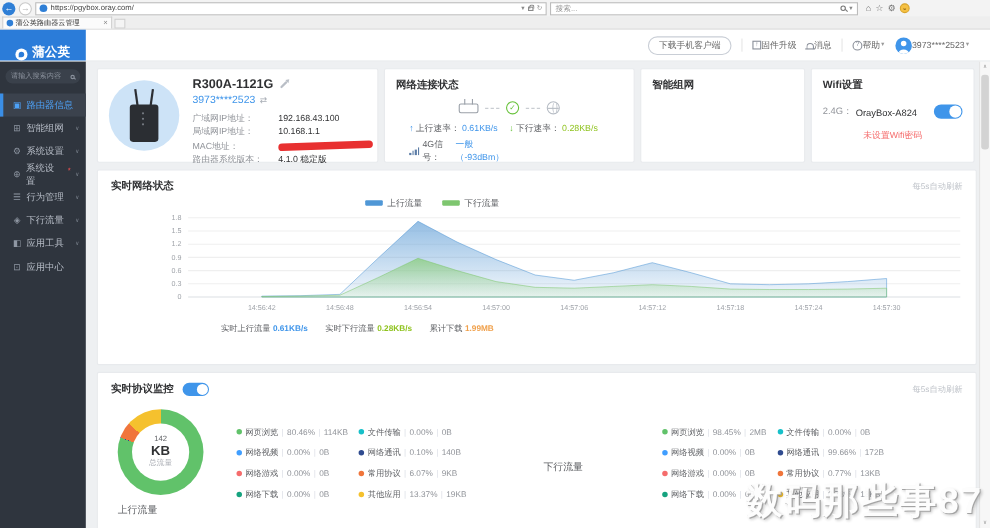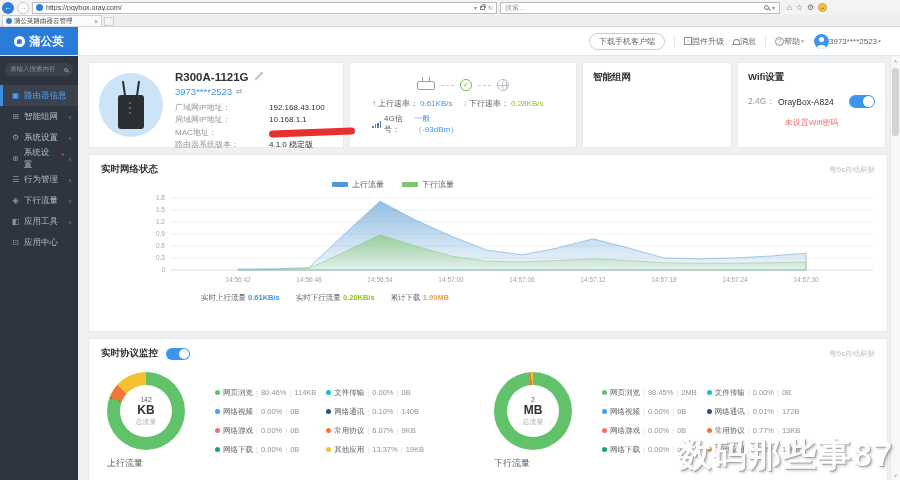--- a/index.html
+++ b/index.html
@@ -26,21 +26,21 @@
 .smiley { width:9px; height:9px; border-radius:50%; background:#f6c143; border:1px solid #d8a42c; position:relative; }
 .smiley::after { content:""; position:absolute; left:2px; right:2px; bottom:2px; height:3px; border-bottom:1px solid #8a6414; border-radius:50%; }
 .row-tabs { height:12px; background:#eeeeee; border-bottom:1px solid #d6d6d6; display:flex; align-items:flex-end; padding-left:2px; gap:2px; }
 .tab { width:100px; height:11px; background:#fbfbfb; border:1px solid #cfcfcf; border-bottom:none; display:flex; align-items:center; gap:2px; font-size:6.5px; color:#333; padding:0 3px; }
 .tab .title { flex:1; white-space:nowrap; overflow:hidden; }
 .tab .close { color:#888; font-size:7px; }
 .newtab { width:10px; height:9px; border:1px solid #cfcfcf; background:#f4f4f4; }
 
 
 .app-header { height:29px; background:#fff; border-bottom:1px solid #e4e7ea; display:flex; align-items:stretch; }
-.logo { width:78px; background:#2b7cd9; color:#fff; display:flex; align-items:center; justify-content:center; gap:4px; font-size:11.5px; font-weight:bold; }
+.logo { width:78px; background:#2b7cd9; color:#fff; display:flex; align-items:flex-end; justify-content:center; gap:4px; font-size:11.5px; font-weight:bold; }
 .logo-mark { width:11px; height:11px; border-radius:50%; background:#fff; position:relative; flex:none; }
 .logo-mark::after { content:""; position:absolute; left:3px; top:3px; width:5px; height:5px; border-radius:50% 50% 50% 0; background:#2b7cd9; }
 .header-right { margin-left:auto; display:flex; align-items:center; gap:9px; padding-right:18px; font-size:8px; color:#666; }
 .pill-btn { border:1px solid #c9ced6; border-radius:9px; padding:2px 9px; color:#666; background:#fff; }
 .hdivider { width:1px; height:12px; background:#e6e6e6; }
 .hitem { display:flex; align-items:center; gap:0; }
 .fw-icon { width:8px; height:8px; border:1px solid #8a8f99; display:flex; align-items:center; justify-content:center; font-size:6px; color:#8a8f99; }
 .bell { width:7px; height:6px; border:1px solid #8a8f99; border-bottom:none; border-radius:4px 4px 0 0; position:relative; margin-top:1px; }
 .bell::after { content:""; position:absolute; left:-2px; right:-2px; bottom:0; height:1px; background:#8a8f99; }
 .qmark { width:9px; height:9px; border:1px solid #8a8f99; border-radius:50%; display:flex; align-items:center; justify-content:center; font-size:6px; color:#8a8f99; }
@@ -78,21 +78,21 @@
 .router3d::before, .router3d::after { content:""; position:absolute; width:2px; height:15px; background:#2b2e33; top:-14px; }
 .router3d::before { left:5px; transform:rotate(-8deg); }
 .router3d::after { right:5px; transform:rotate(8deg); }
 .router3d .dots { position:absolute; left:11px; top:7px; width:2px; height:2px; border-radius:50%; background:#777c84; box-shadow:0 5px 0 #777c84, 0 10px 0 #777c84; }
 .device-info { font-size:8px; flex:1; }
 .model-row { display:flex; align-items:center; gap:5px; font-size:11.5px; font-weight:bold; color:#303133; }
 .pencil { width:8px; height:2px; background:#b9bec6; transform:rotate(-45deg); border-radius:1px; position:relative; }
 .pencil::after { content:""; position:absolute; right:-3px; top:-1px; border-left:3px solid #b9bec6; border-top:2px solid transparent; border-bottom:2px solid transparent; }
 .sn-row { display:flex; align-items:center; gap:4px; color:#3f95ea; font-size:9.5px; margin:3px 0 4px 0; }
 .sn-row .swap { color:#a8adb5; font-size:8px; }
-.info-row { display:flex; height:12.5px; align-items:center;gap:16px; }
+.info-row { display:flex; height:12.5px; align-items:center; }
 .info-row .lbl { color:#909399; width:78px; flex:none; }
 .info-row .val { color:#303133; }
 .redact { width:86px; height:7px; background:#e83030; border-radius:4px; transform:rotate(-2deg); }
 
 .card-conn { width:228px; padding:8px 10px; }
 .conn-diagram { display:flex; align-items:center; justify-content:center; gap:6px; margin-top:8px; }
 .rt-mini { width:18px; height:9px; border:1px solid #9aa0a8; border-radius:2px; position:relative; }
 .rt-mini::before, .rt-mini::after { content:""; position:absolute; width:1px; height:5px; background:#9aa0a8; top:-5px; }
 .rt-mini::before { left:4px; } .rt-mini::after { right:4px; }
 .dashline { width:13px; border-top:1px dashed #c9cdd2; }
@@ -311,20 +311,21 @@
                 </div>
                 <div class="info-row">
                   <span class="lbl">路由器系统版本：</span>
                   <span class="val">4.1.0 稳定版</span>
                 </div>
               </div>
           </div>
         </div>
 
         <div class="card card-conn">
+          <div class="card-title">网络连接状态</div>
           <div class="conn-diagram">
             <span class="rt-mini"></span>
             <span class="dashline"></span>
             <span class="okc">✓</span>
             <span class="dashline"></span>
             <span class="globe"></span>
           </div>
           <div class="conn-stats">
             <div class="conn-line">
               <span class="conn-item">
@@ -507,27 +508,20 @@
       <span class="nm">其他应用</span>
                   <span class="sep">|</span>
       <span class="pc">13.37%</span>
                   <span class="sep">|</span>
       <span class="by">19KB</span>
                 </span>
               </div>
             </div>
             <div class="proto-group">
               <div class="donut-col">
-      <div class="donut" style="background:conic-gradient(#61c26a 0% 98.45%,#2f4b8f 98.45% 98.46000000000001%,#f0753b 98.46000000000001% 99.23%,#f5c12e 99.23% 100%)">
-        <div class="hole">
-                    <span class="dval">2</span>
-                    <span class="dunit">MB</span>
-                    <span class="dlabel">总流量</span>
-                  </div>
-      </div>
       <div class="donut-caption">下行流量</div>
     </div>
               <div class="stat-grid">
                 <span class="stat-item">
       <span class="dot" style="background:#61c26a"></span>
       <span class="nm">网页浏览</span>
                   <span class="sep">|</span>
       <span class="pc">98.45%</span>
                   <span class="sep">|</span>
       <span class="by">2MB</span>
@@ -561,21 +555,21 @@
       <span class="nm">文件传输</span>
                   <span class="sep">|</span>
       <span class="pc">0.00%</span>
                   <span class="sep">|</span>
       <span class="by">0B</span>
                 </span>
                 <span class="stat-item">
       <span class="dot" style="background:#2f4b8f"></span>
       <span class="nm">网络通讯</span>
                   <span class="sep">|</span>
-      <span class="pc">0.01%</span>
+      <span class="pc">99.66%</span>
                   <span class="sep">|</span>
       <span class="by">172B</span>
                 </span>
                 <span class="stat-item">
       <span class="dot" style="background:#f0753b"></span>
       <span class="nm">常用协议</span>
                   <span class="sep">|</span>
       <span class="pc">0.77%</span>
                   <span class="sep">|</span>
       <span class="by">13KB</span>

